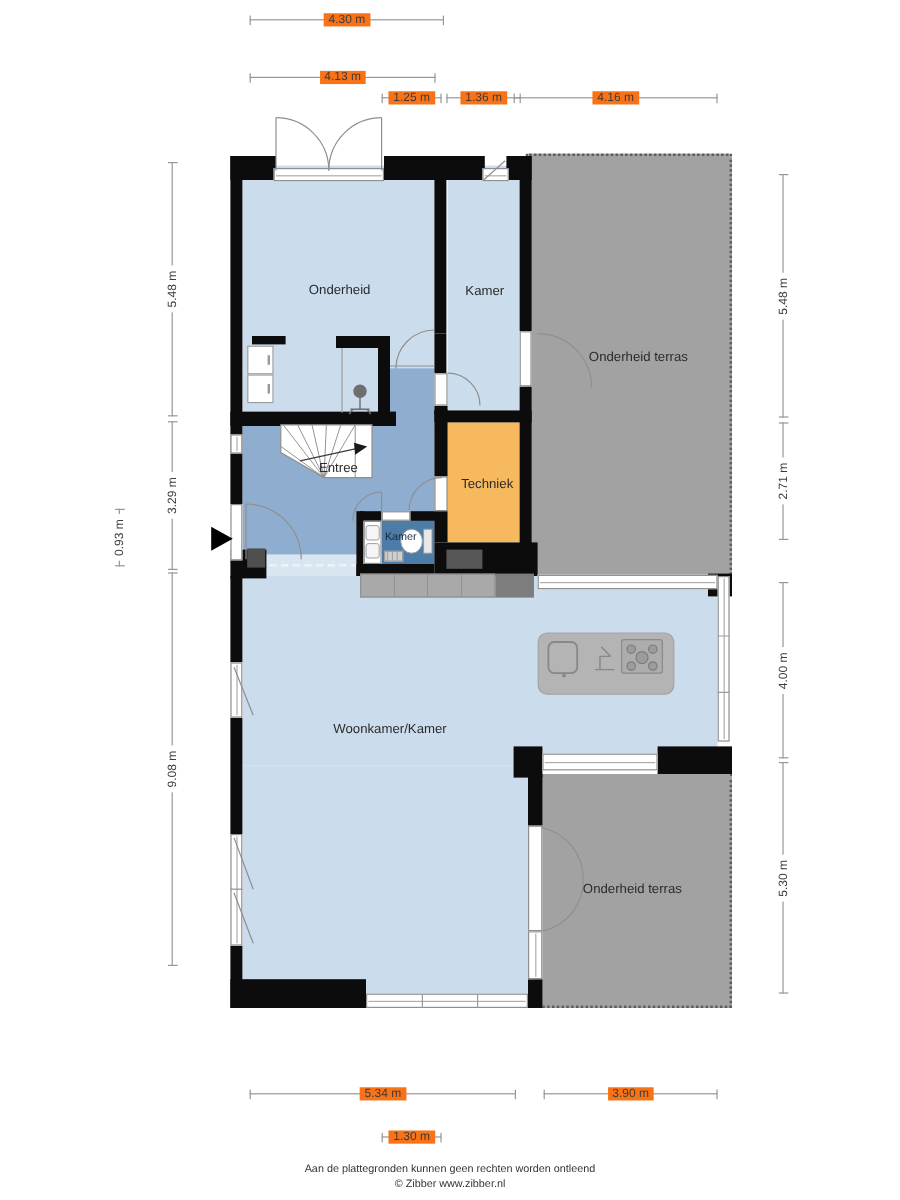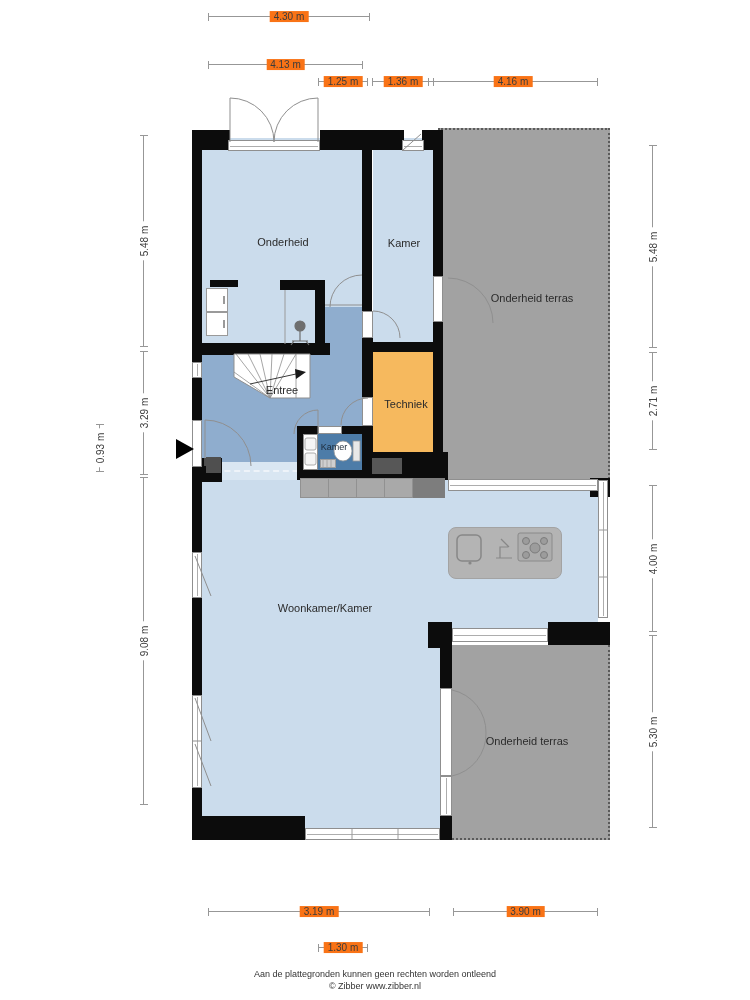--- a/index.html
+++ b/index.html
@@ -237,21 +237,21 @@
       <span>2.71 m</span>
     </div>
   <div class="dimv" style="left:652px;top:485px;height:147px">
       <span>4.00 m</span>
     </div>
   <div class="dimv" style="left:652px;top:635px;height:193px">
       <span>5.30 m</span>
     </div>
 
   <div class="dimh" style="left:208px;top:911px;width:222px">
-      <span>3.19 m</span>
+      <span>5.34 m</span>
     </div>
   <div class="dimh" style="left:453px;top:911px;width:145px">
       <span>3.90 m</span>
     </div>
   <div class="dimh" style="left:318px;top:947px;width:50px">
       <span>1.30 m</span>
     </div>
 
   <div class="footer-line" style="top:981px">© Zibber www.zibber.nl</div>
   <div class="footer-line" style="top:969px">Aan de plattegronden kunnen geen rechten worden ontleend</div>

